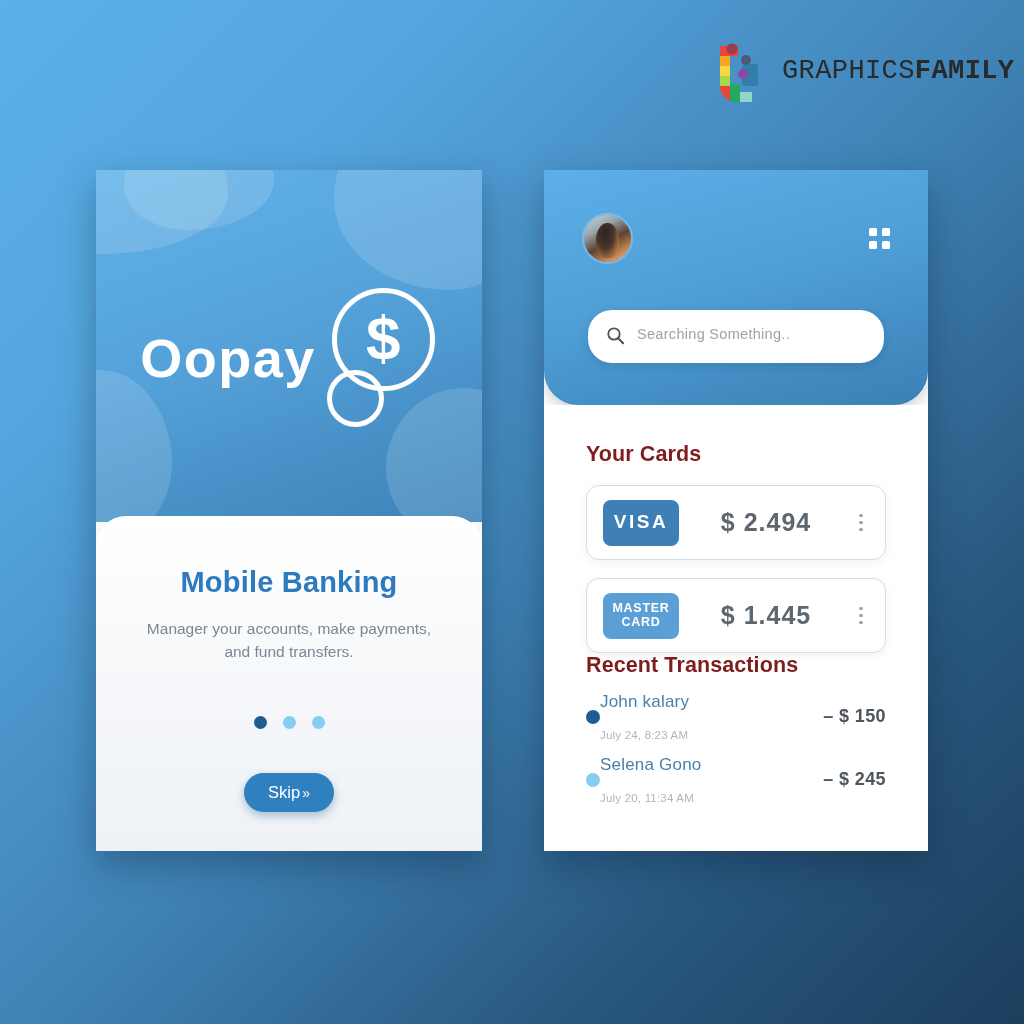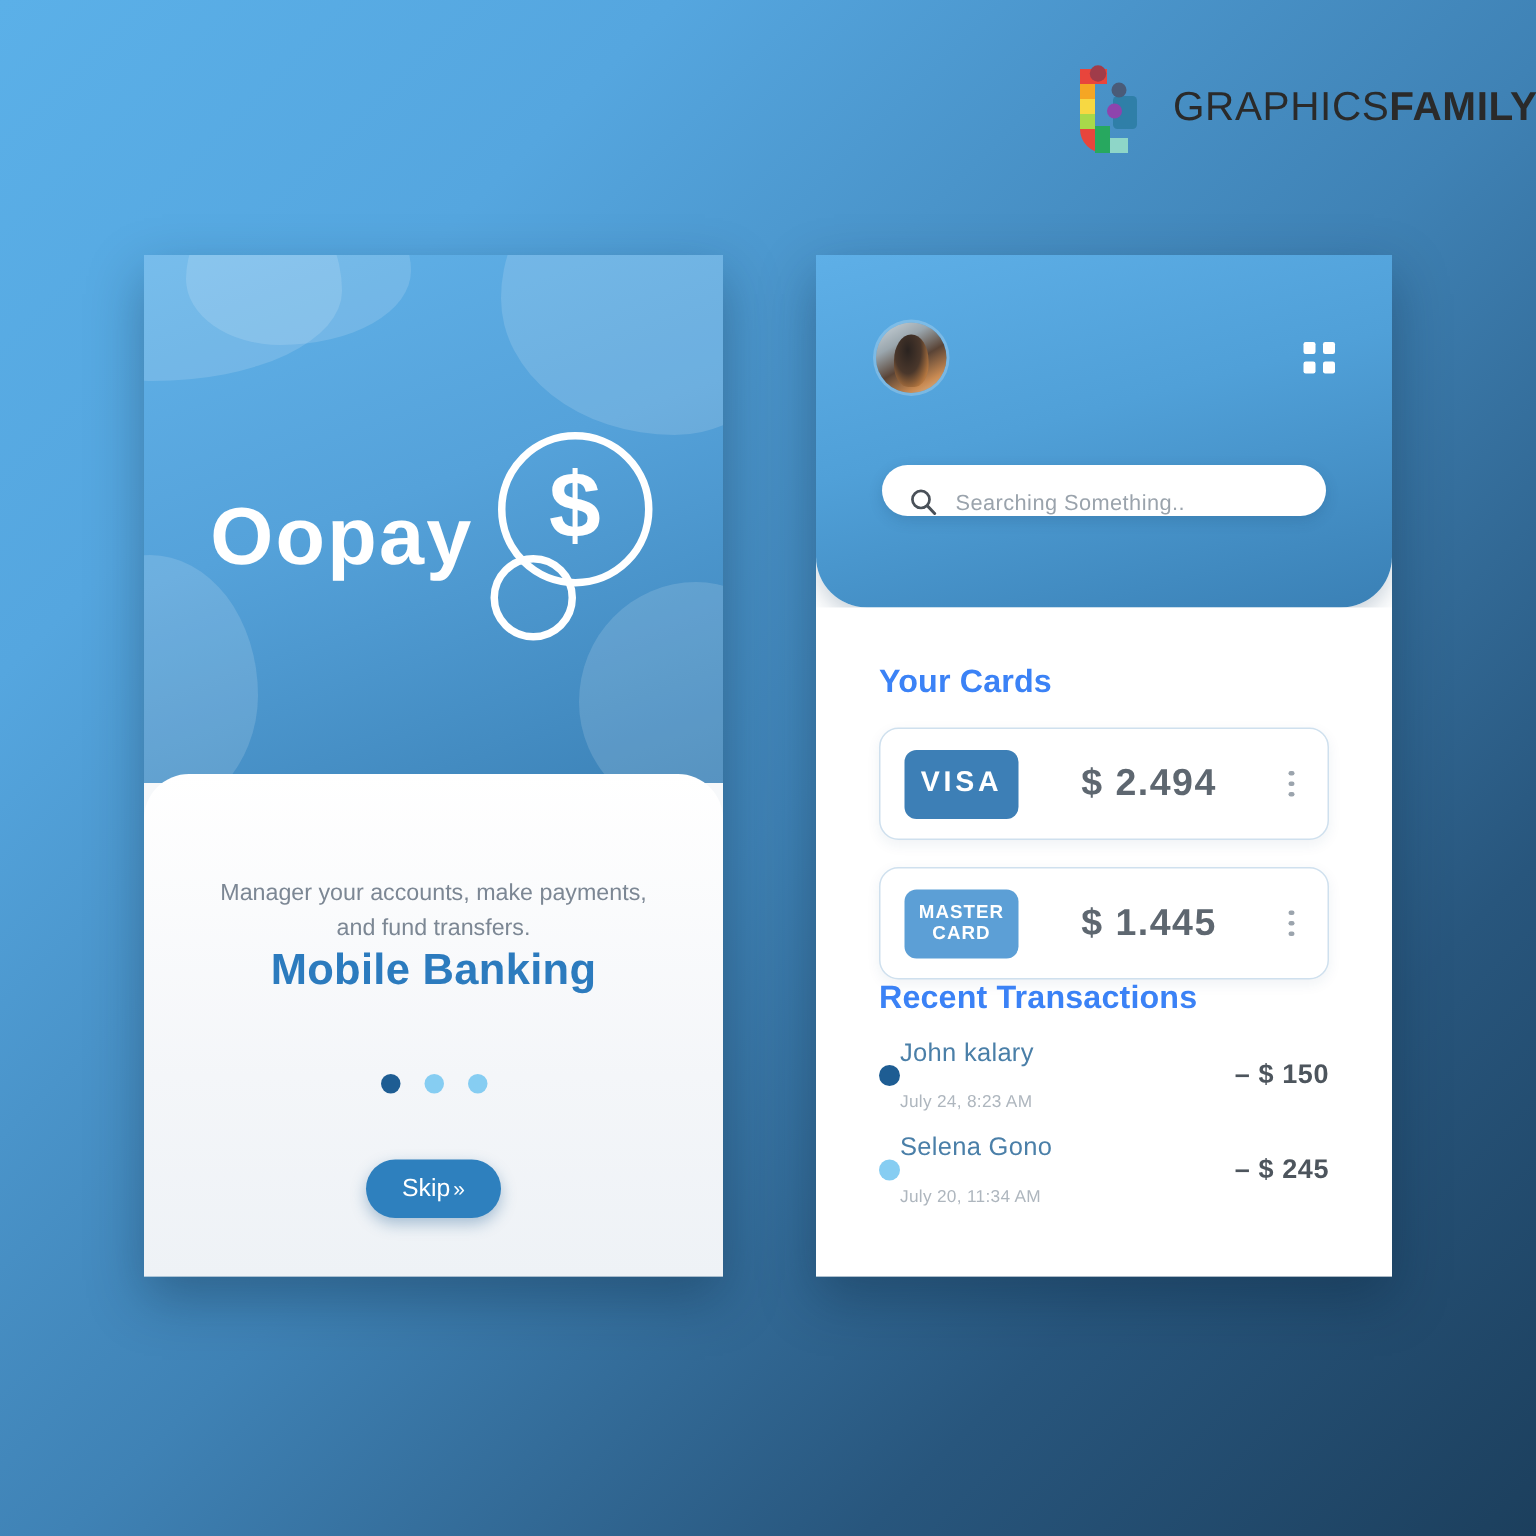--- a/index.html
+++ b/index.html
@@ -20,20 +20,21 @@
   }
 
   
   #brand {
     position: absolute;
     top: 40px;
     left: 712px;
     display: flex;
     align-items: center;
     gap: 14px;
+    font-family: Liberation Mono, monospace;
   }
   #brand-mark {
     width: 56px;
     height: 62px;
     position: relative;
   }
   #brand-text {
     font-size: 27px;
     letter-spacing: 0.4px;
     color: #2A2A2A;
@@ -239,26 +240,26 @@
     cursor: pointer;
   }
   #grid-menu-button span {
     background: #ffffff;
     border-radius: 1.5px;
   }
   #search-bar {
     position: absolute;
     left: 44px; right: 44px;
     top: 140px;
-    height: 34px;
+    height: 53px;
     background: #ffffff;
     border-radius: 24px;
     display: flex;
-    align-items: flex-end;
-    padding: 0 18px;
+    align-items: flex-start;
+    padding: 16px 18px;
     gap: 12px;
     box-shadow: 0 3px 9px rgba(18,55,88,0.17);
   }
   #search-input {
     flex: 1;
     border: none;
     outline: none;
     background: transparent;
     font-family: "Liberation Sans", sans-serif;
     font-size: 14.5px;
@@ -270,21 +271,21 @@
   #right-body {
     position: absolute;
     left: 0; right: 0;
     top: 235px; bottom: 0;
     background: #ffffff;
     padding: 37px 42px 0;
   }
   .section-title {
     font-size: 21.5px;
     font-weight: 700;
-    color: #3b82f6;
+    color: #7f1d1d;
     letter-spacing: 0.1px;
   }
   .card-row {
     margin-top: 18px;
     height: 75px;
     border: 1.4px solid #CFE0EE;
     border-radius: 13px;
     background: #ffffff;
     display: flex;
     align-items: center;
@@ -402,22 +403,22 @@
         <div id="oopay-mark">
           <div id="oopay-small-circle"></div>
           <div id="oopay-big-circle">
             <span id="oopay-dollar">$</span>
           </div>
         </div>
       </div>
     </div>
 
     <div id="left-panel">
+      <div id="onboarding-title">Mobile Banking</div>
       <div id="onboarding-desc">Manager your accounts, make payments, and fund transfers.</div>
-      <div id="onboarding-title">Mobile Banking</div>
 
       <div id="dots">
         <span class="dot active"></span>
         <span class="dot idle"></span>
         <span class="dot idle"></span>
       </div>
 
       <button id="skip-button">
         <span>Skip</span><span class="chev">»</span>
       </button>

